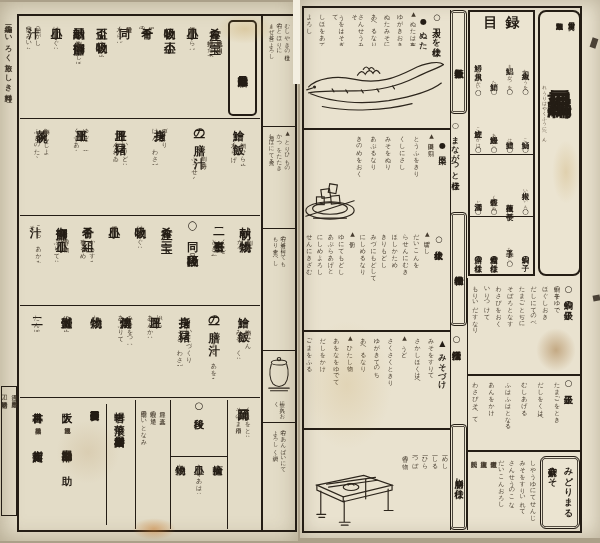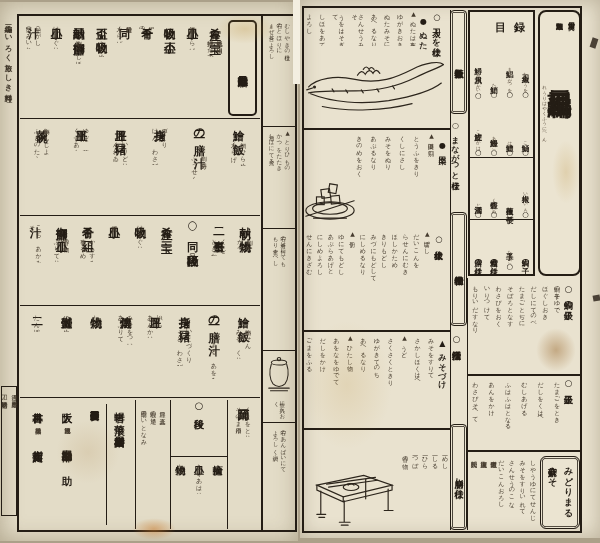--- a/index.html
+++ b/index.html
@@ -61,21 +61,21 @@
   .credit-box .vtext{font-size:6px;color:#3d3427;}
   
   .titlebox{position:absolute;left:238px;top:10px;width:43px;height:266px;border:2.5px solid #241d15;
             border-radius:8px;box-sizing:border-box;background:#ebe4d1;}
   .tb-small{position:absolute;top:5px;right:3px;display:flex;flex-direction:row-reverse;gap:2px;}
   .tb-small .vtext{font-size:7px;font-weight:bold;}
   .tb-main{position:absolute;top:62px;left:52%;transform:translateX(-50%);font-size:24px;font-weight:bold;line-height:1.05;}
   .tb-kana{position:absolute;top:70px;left:2px;font-size:4.5px;color:#56493a;}
   .mokubox{position:absolute;left:168px;top:10px;width:67px;height:266px;border:2px solid #241d15;
            box-sizing:border-box;background:#ebe4d1;}
-  .moku-hd{text-align:right;font-size:11px;font-weight:bold;letter-spacing:8px;padding:8px 0 0 8px;}
+  .moku-hd{text-align:center;font-size:14px;font-weight:bold;letter-spacing:8px;padding:2px 0 0 8px;}
   .moku-grid{display:grid;grid-template-columns:repeat(4,1fr);grid-template-rows:62px 58px 62px 52px;
              direction:rtl;justify-items:center;padding-top:2px;
              background-image:linear-gradient(#241d15,#241d15),linear-gradient(#241d15,#241d15);
              background-size:100% 1.2px,100% 1.2px;background-position:0 122px,0 184px;background-repeat:no-repeat;}
   .mk-entry{font-size:7.5px;font-weight:bold;line-height:1.05;}
   .mk-kana{font-size:4.5px;color:#56493a;font-weight:normal;}
   .secbox{position:absolute;width:17px;border:1.5px solid #241d15;border-radius:4px;box-sizing:border-box;
           display:flex;align-items:center;justify-content:center;background:#ece5d2;
           box-shadow:inset 0 0 0 1px #ece5d2, inset 0 0 0 1.8px #241d15;}
   .secbox .vtext{font-size:9px;font-weight:bold;}

